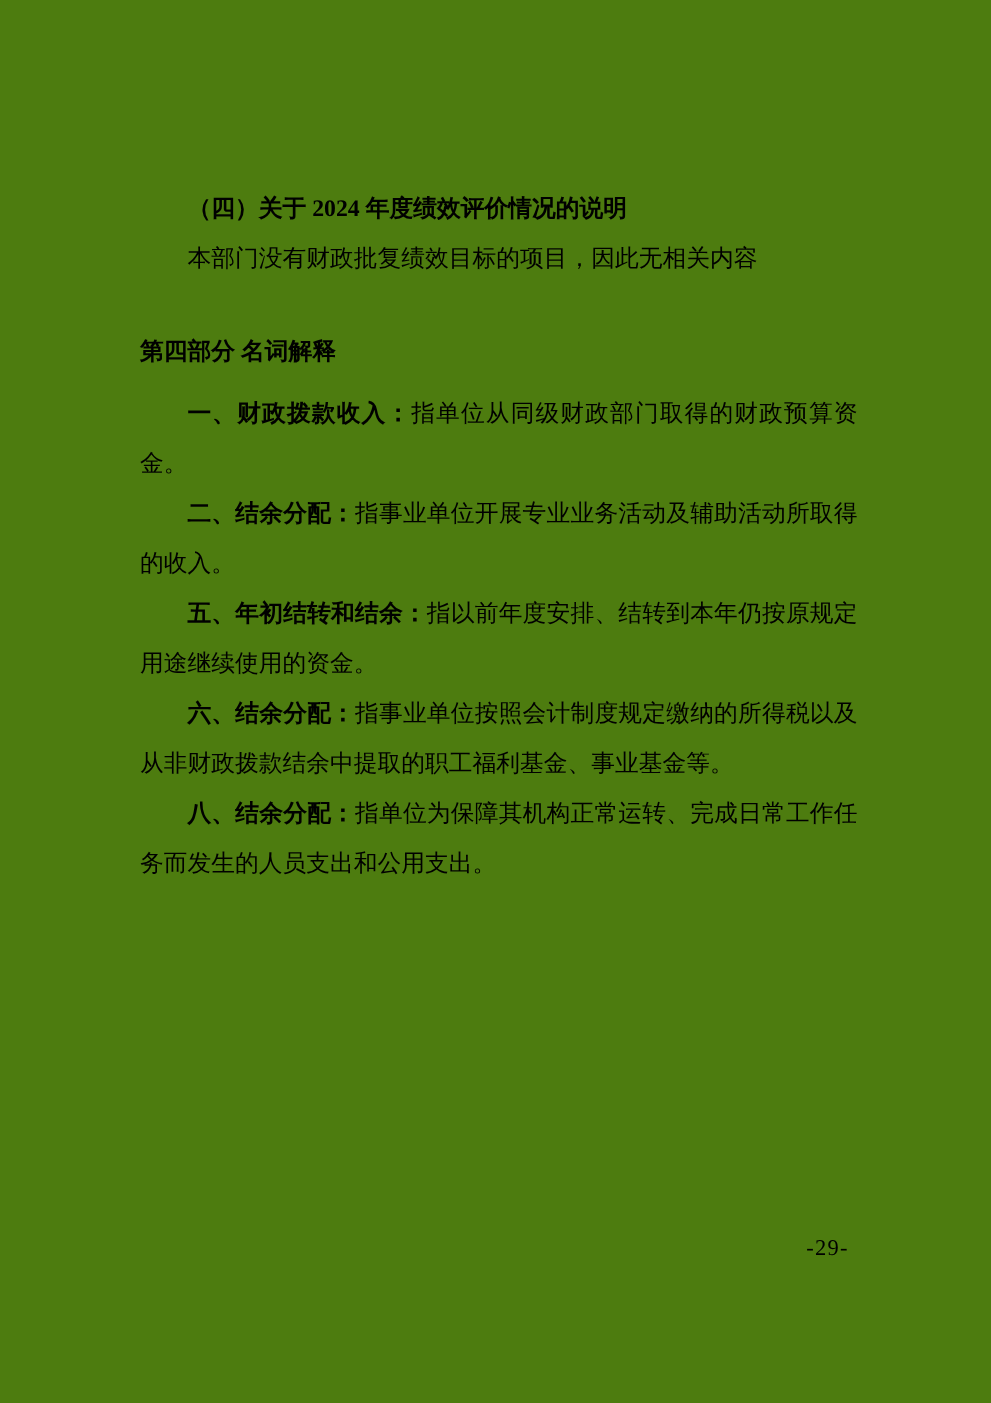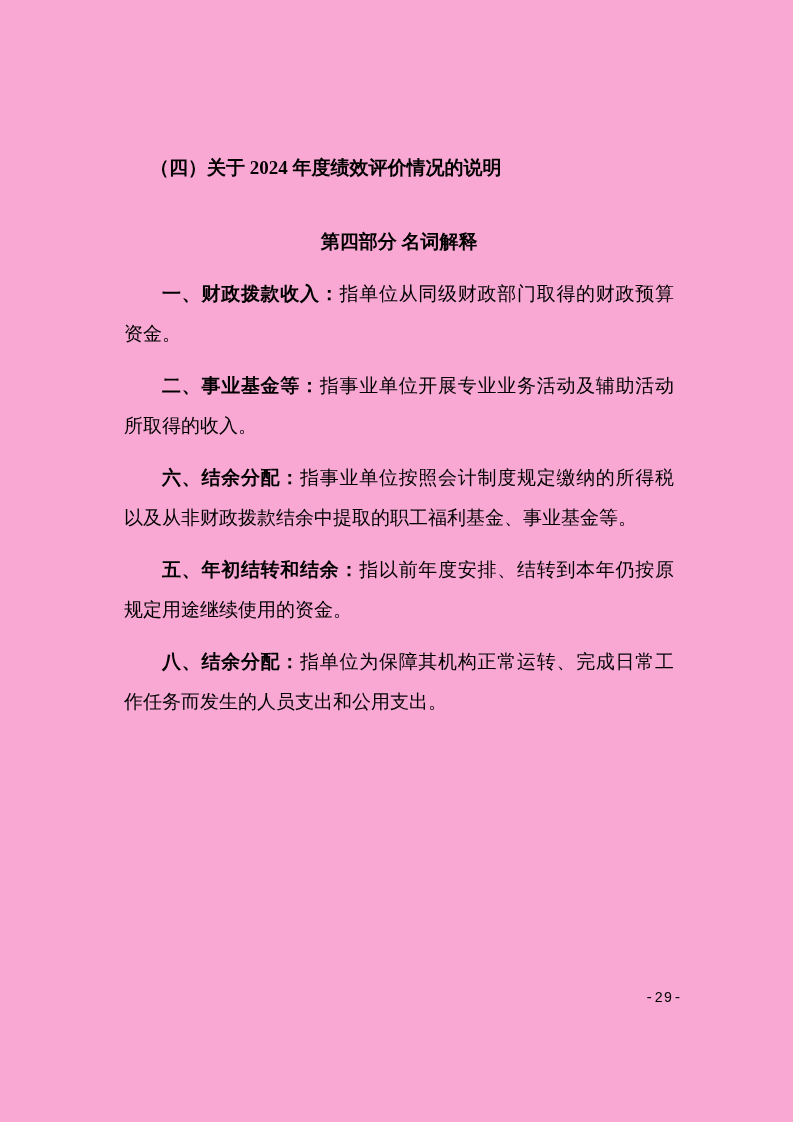--- a/index.html
+++ b/index.html
@@ -12,21 +12,21 @@
     height: 1122px;
     font-family: "Liberation Serif", serif;
     color: #000000;
     position: relative;
     overflow: hidden;
   }
   .page {
     position: relative;
     width: 793px;
     height: 1122px;
-    background: #f9a8d4;
+    background: #4d7c0f;
   }
   .content {
     position: absolute;
     left: 112px;
     top: 148px;
     width: 574px;
     font-size: 19px;
     line-height: 40px;
     text-align: justify;
   }
@@ -38,49 +38,48 @@
     line-height: 40px;
   }
   .sec-body {
     margin: 0;
     text-indent: 2em;
   }
   .part-title {
     margin: 34px 0 10px 0;
     font-size: 19px;
     font-weight: bold;
-    text-align: center;
     line-height: 40px;
   }
   .term {
-    margin: 12px;
+    margin: 0;
     text-indent: 2em;
   }
   .term b {
     font-weight: bold;
   }
   .page-number {
     position: absolute;
     left: 645px;
     top: 985px;
-    font-size: 14px;
+    font-size: 18px;
     line-height: 26px;
     letter-spacing: 1px;
-    font-family: Liberation Mono, monospace;
   }
 </style>
 </head>
 <body>
 
 <div class="page">
   <div class="content">
     <h2 class="sec-heading">（四）关于 2024 年度绩效评价情况的说明</h2>
+    <p class="sec-body">本部门没有财政批复绩效目标的项目，因此无相关内容</p>
     <h2 class="part-title">第四部分  名词解释</h2>
     <div id="terms">
         <p class="term"><b>一、财政拨款收入：</b><span>指单位从同级财政部门取得的财政预算资金。</span></p>
-        <p class="term"><b>二、事业基金等：</b><span>指事业单位开展专业业务活动及辅助活动所取得的收入。</span></p>
+        <p class="term"><b>二、结余分配：</b><span>指事业单位开展专业业务活动及辅助活动所取得的收入。</span></p>
+        <p class="term"><b>五、年初结转和结余：</b><span>指以前年度安排、结转到本年仍按原规定用途继续使用的资金。</span></p>
         <p class="term"><b>六、结余分配：</b><span>指事业单位按照会计制度规定缴纳的所得税以及从非财政拨款结余中提取的职工福利基金、事业基金等。</span></p>
-        <p class="term"><b>五、年初结转和结余：</b><span>指以前年度安排、结转到本年仍按原规定用途继续使用的资金。</span></p>
         <p class="term"><b>八、结余分配：</b><span>指单位为保障其机构正常运转、完成日常工作任务而发生的人员支出和公用支出。</span></p>
       </div>
   </div>
   <div class="page-number">-29-</div>
 </div>
 
 </body></html>

